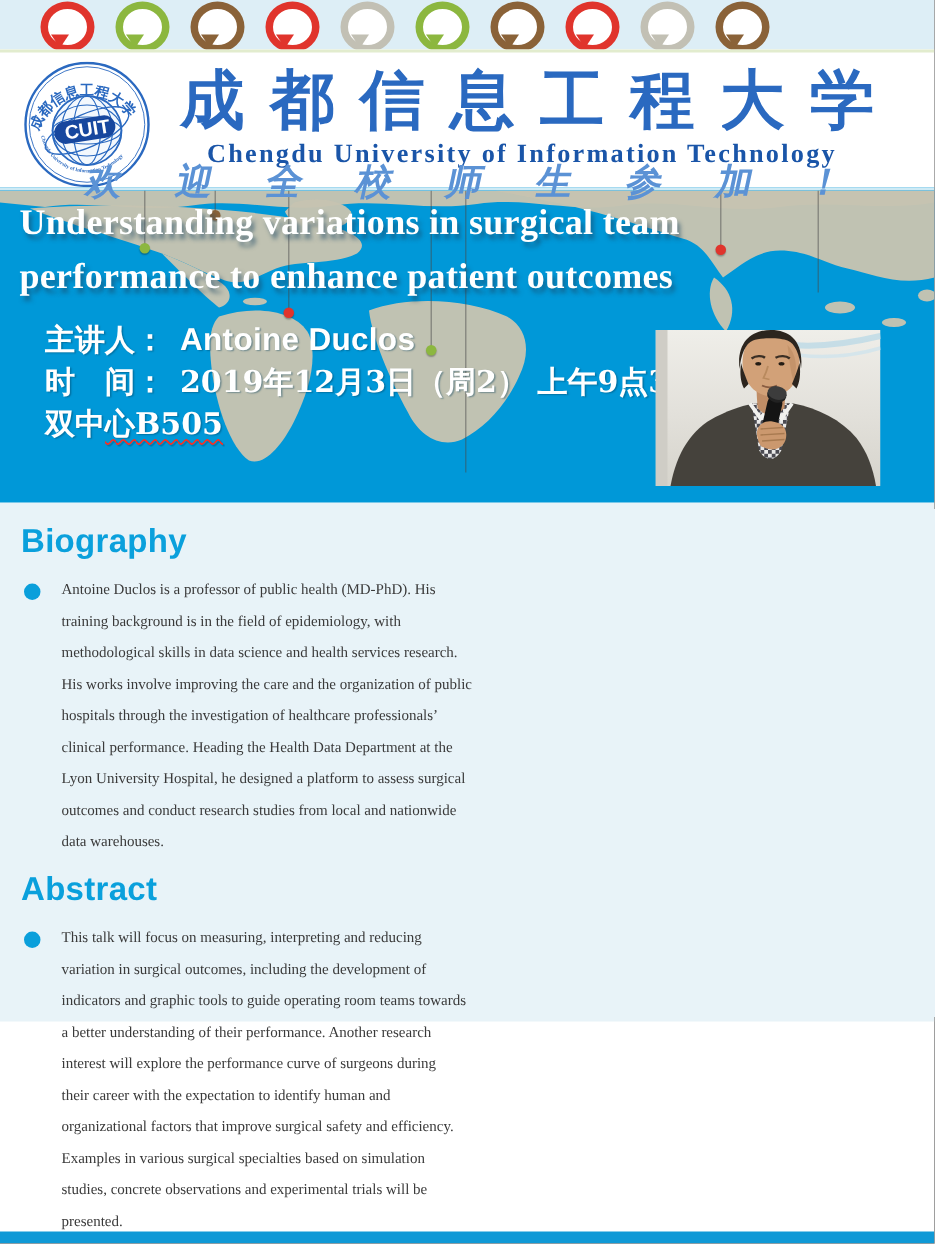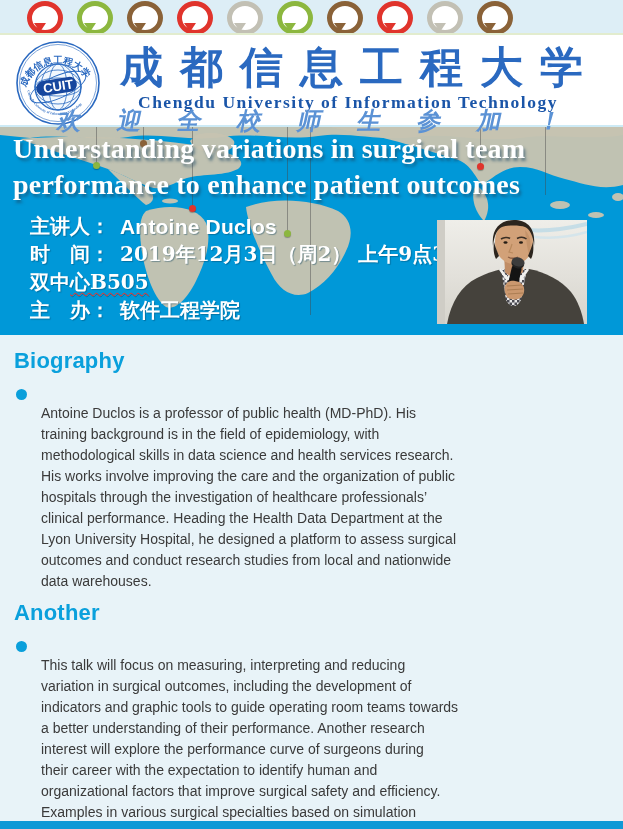--- a/index.html
+++ b/index.html
@@ -50,53 +50,53 @@
   .map{ position:absolute; left:0; top:0; z-index:1; }
   .strings{ position:absolute; inset:0; z-index:2; }
   .string{ position:absolute; top:0; width:1px; background:rgba(70,70,70,.45); }
   .string .dot{
     position:absolute; bottom:-4px; left:-3px; width:7px; height:7px; border-radius:50%;
     box-shadow:0 1px 1px rgba(0,0,0,.3);
   }
   .title{
     position:absolute; left:13px; top:4px; z-index:3;
     font-family:"Liberation Serif", serif; font-weight:700; color:#fff;
-    font-size:28px; line-height:36px; letter-spacing:.2px; white-space:pre-line;
+    font-size:24px; line-height:36px; letter-spacing:.2px; white-space:pre-line;
     text-shadow:2px 3px 3px rgba(25,70,100,.55);
   }
   .info{ position:absolute; left:30px; top:87px; z-index:3; color:#fff; }
   .info-row{ display:flex; align-items:flex-end; line-height:25px; margin-bottom:3px; }
   .info-label{
     font-family:"DejaVu Serif", serif; font-weight:bold; font-size:20px;
     width:90px; flex:0 0 90px; text-shadow:1px 1px 1px rgba(0,60,90,.4); white-space:nowrap;
   }
   .info-value{
     font-family:"DejaVu Serif", serif; font-weight:bold; font-size:20px;
     text-shadow:1px 1px 1px rgba(0,60,90,.4); white-space:nowrap;
   }
   .speaker-name{ font-family:Liberation Sans, sans-serif; font-size:21px; letter-spacing:.2px; }
   .wavy{
     text-decoration:underline; text-decoration-style:wavy;
     text-decoration-color:#ff2d20; text-decoration-thickness:1px; text-underline-offset:3px;margin-top:32px;
   }
   .photo{ position:absolute; left:437px; top:93px; width:150px; height:104px; z-index:4; }
   
-  .content{ background:#e8f3f8; height:486px; padding:11px 8px 0 14px; }
+  .content{ background:#e8f3f8; height:346px; padding:11px 8px 0 14px; }
   .section-heading{
     color:#0aa0dc; font-size:22px; font-weight:bold; letter-spacing:.2px;
     margin:2px 0 9px 0; font-family:"Liberation Sans", sans-serif;
   }
   .para{ display:flex; align-items:flex-start; margin-bottom:8px; }
   .bullet{
     flex:0 0 11px; width:11px; height:11px; border-radius:50%; background:#0a9fdb;
     margin:6px 14px 0 2px;
   }
   .ptext{
-    font-family:Liberation Sans, sans-serif;
-    font-size:14px; line-height:21px; color:#3a3a3a; white-space:pre-line;margin-top:20px;
+    font-family:Liberation Serif, serif;
+    font-size:10px; line-height:21px; color:#3a3a3a; white-space:pre-line;
   }
   .bottom-bar{ position:absolute; left:0; bottom:0; width:623px; height:8px; background:#0f99d6; z-index:7; }
 </style>
 </head>
 <body>
 
 <div class="poster">
 
   <div class="pin-strip">
       <span class="pin" style="color: rgb(224, 52, 44);"></span>
@@ -184,24 +184,20 @@
       <div class="info-row">
         <span class="info-label">主讲人：</span>
         <span class="info-value speaker-name">Antoine Duclos</span>
       </div>
       <div class="info-row">
         <span class="info-label">时　间：</span>
         <span class="info-value">2019年12月3日（周2） 上午9点30分</span>
       </div>
       <div class="info-row">
         <span class="info-value"><span>双中</span><span class="wavy">心B505</span></span>
-      </div>
-      <div class="info-row">
-        <span class="info-label">主　办：</span>
-        <span class="info-value">软件工程学院</span>
       </div>
     </div>
 
     <svg class="photo" viewBox="0 0 150 104" preserveAspectRatio="none">
       <defs>
         <linearGradient id="wall" x1="0" y1="0" x2="0" y2="1">
           <stop offset="0" stop-color="#efeee9"></stop>
             <stop offset="0.55" stop-color="#e2e0da"></stop>
             <stop offset="1" stop-color="#d6d4cc"></stop>
         </linearGradient>
@@ -247,21 +243,21 @@
       <div class="ptext">Antoine Duclos is a professor of public health (MD-PhD). His
 training background is in the field of epidemiology, with
 methodological skills in data science and health services research.
 His works involve improving the care and the organization of public
 hospitals through the investigation of healthcare professionals’
 clinical performance. Heading the Health Data Department at the
 Lyon University Hospital, he designed a platform to assess surgical
 outcomes and conduct research studies from local and nationwide
 data warehouses.</div>
     </div>
-    <h2 class="section-heading">Another</h2>
+    <h2 class="section-heading">Abstract</h2>
     <div class="para">
       <span class="bullet"></span>
       <div class="ptext">This talk will focus on measuring, interpreting and reducing
 variation in surgical outcomes, including the development of
 indicators and graphic tools to guide operating room teams towards
 a better understanding of their performance. Another research
 interest will explore the performance curve of surgeons during
 their career with the expectation to identify human and
 organizational factors that improve surgical safety and efficiency.
 Examples in various surgical specialties based on simulation

